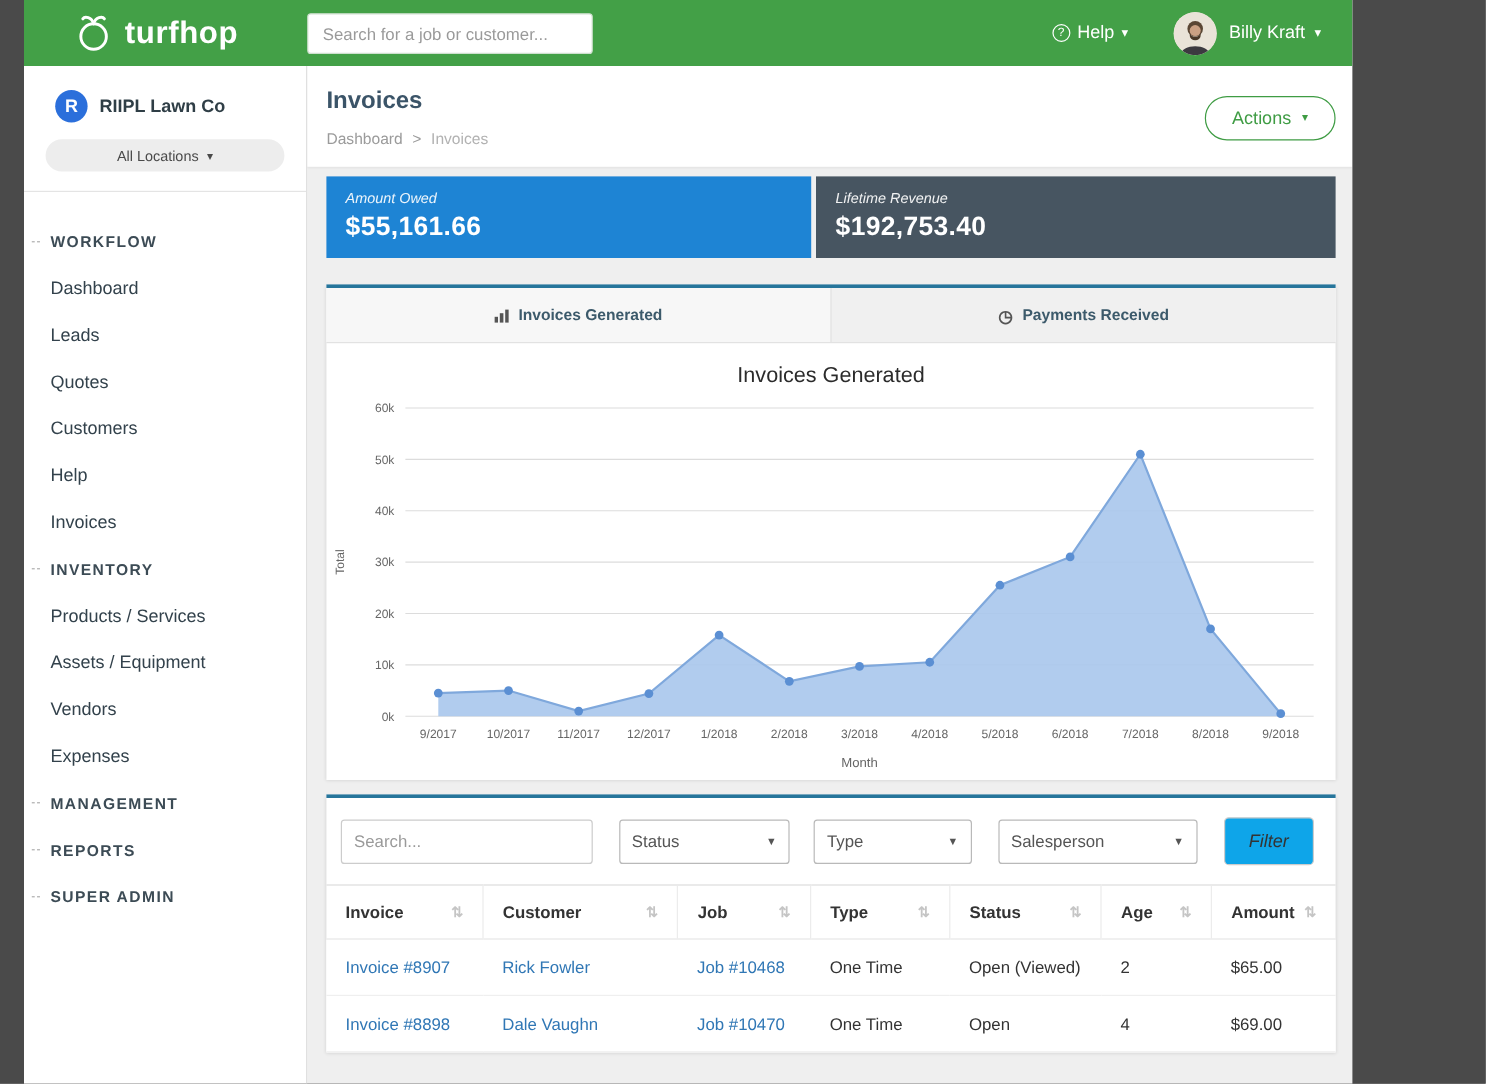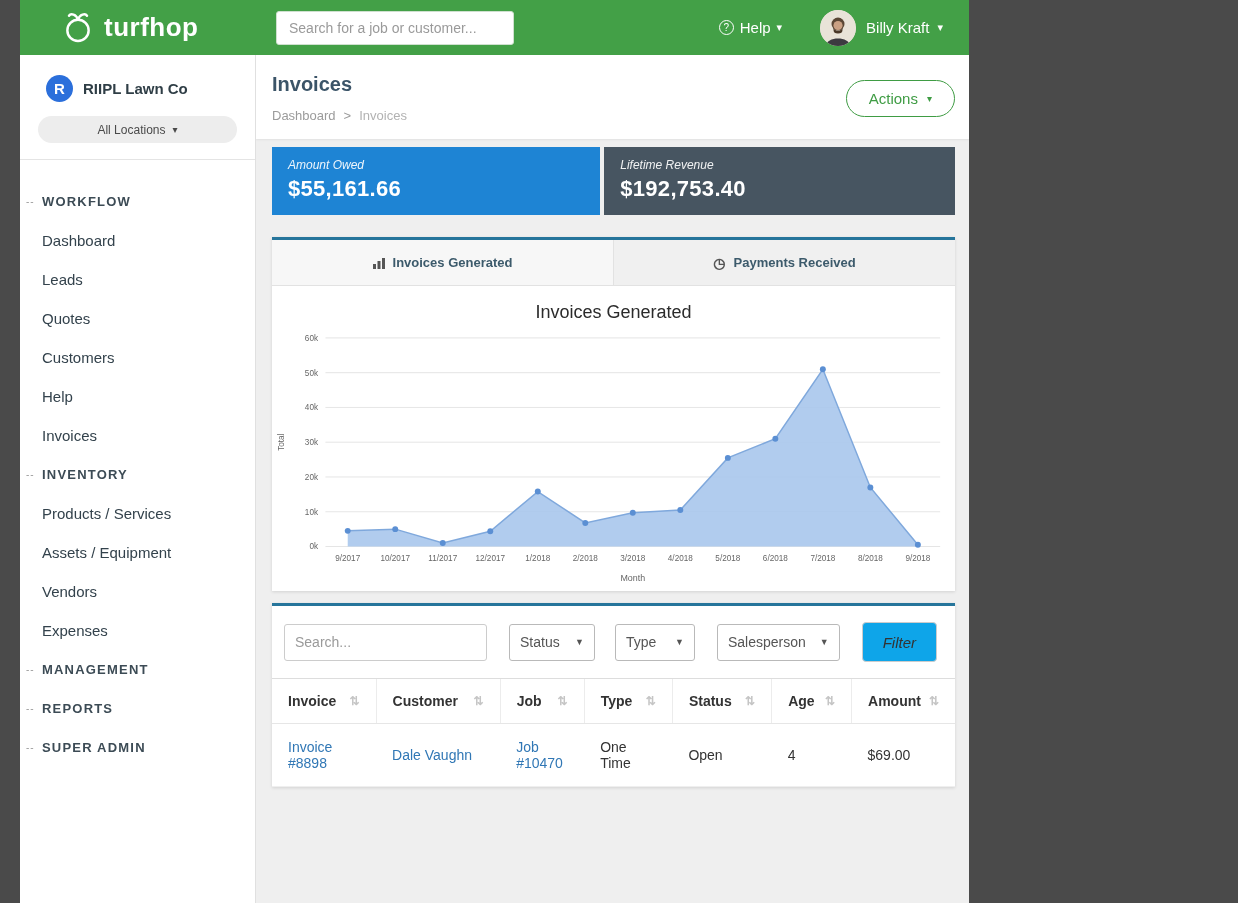--- a/index.html
+++ b/index.html
@@ -1,27 +1,27 @@
 <!DOCTYPE html>
 <html><head>
 <meta charset="utf-8">
 <style>
   * { margin:0; padding:0; box-sizing:border-box; }
   html,body { width:1238px; height:903px; overflow:hidden; background:#4a4a4a;
               font-family:"Liberation Sans", sans-serif; }
-  .app { position:absolute; left:20px; top:0; width:949px; height:903px;
+  .app { position:absolute; left:20px; top:0; width:1107px; height:903px;
          display:flex; flex-direction:column; overflow:hidden; background:#efefef; }
 
   
   .topbar { height:55px; background:#43A047; display:flex; align-items:center; flex:0 0 55px; }
   .brand-wrap { width:236px; display:flex; align-items:center; padding-left:40px; }
   .brand-logo { margin-right:8px; display:flex; }
   .brand-name { color:#fff; font-size:26px; font-weight:bold; letter-spacing:.5px; }
   .top-search { width:238px; height:34px; border:1px solid #cfe0cf; border-radius:3px;
-                padding:0 12px; font-size:14px; color:#333; outline:none;margin-left:20px; }
+                padding:0 12px; font-size:14px; color:#333; outline:none; }
   .top-search::placeholder { color:#9a9a9a; }
   .top-right { margin-left:auto; display:flex; align-items:center; padding-right:26px; gap:10px; }
   .help-wrap { display:flex; align-items:center; gap:6px; color:#fff; font-size:15px; margin-right:28px; cursor:pointer; }
   .q-circle { width:15px; height:15px; border:1px solid #fff; border-radius:50%; font-size:10px;
               display:inline-flex; align-items:center; justify-content:center; color:#fff; }
   .chev { font-size:11px; color:#fff; }
   .avatar { width:36px; height:36px; border-radius:50%; background:#e9e3d8; overflow:hidden;
             display:flex; align-items:flex-end; justify-content:center; }
   .user-wrap { display:flex; align-items:center; gap:8px; color:#fff; font-size:15px; cursor:pointer; }
 
@@ -355,20 +355,29 @@
                 <th>
                     <span class="th-inner">
                       <span>Amount</span>
                       <span class="sort-icon">⇅</span>
                     </span>
                   </th>
               </tr>
             </thead>
             <tbody>
               <tr>
+                <td class="link">Invoice #8907</td>
+                <td class="link">Rick Fowler</td>
+                <td class="link">Job #10468</td>
+                <td>One Time</td>
+                <td>Open (Viewed)</td>
+                <td>2</td>
+                <td>$65.00</td>
+              </tr>
+              <tr>
                 <td class="link">Invoice #8898</td>
                 <td class="link">Dale Vaughn</td>
                 <td class="link">Job #10470</td>
                 <td>One Time</td>
                 <td>Open</td>
                 <td>4</td>
                 <td>$69.00</td>
               </tr>
             </tbody>
           </table>

